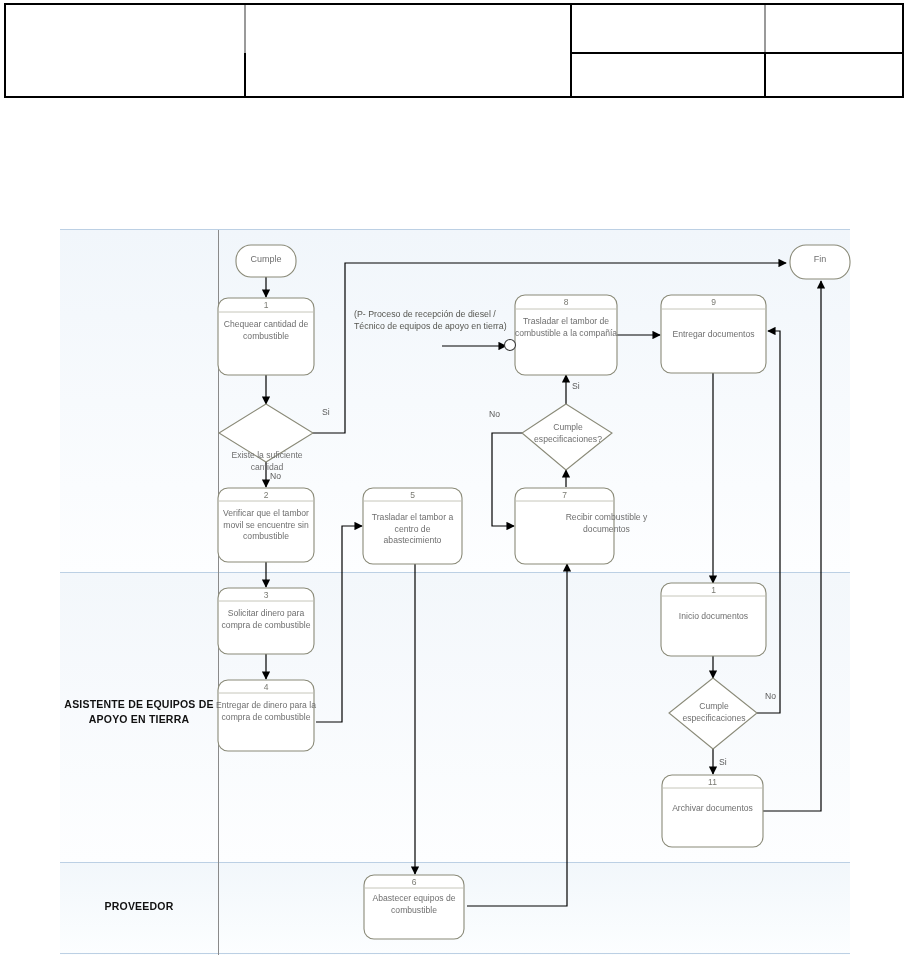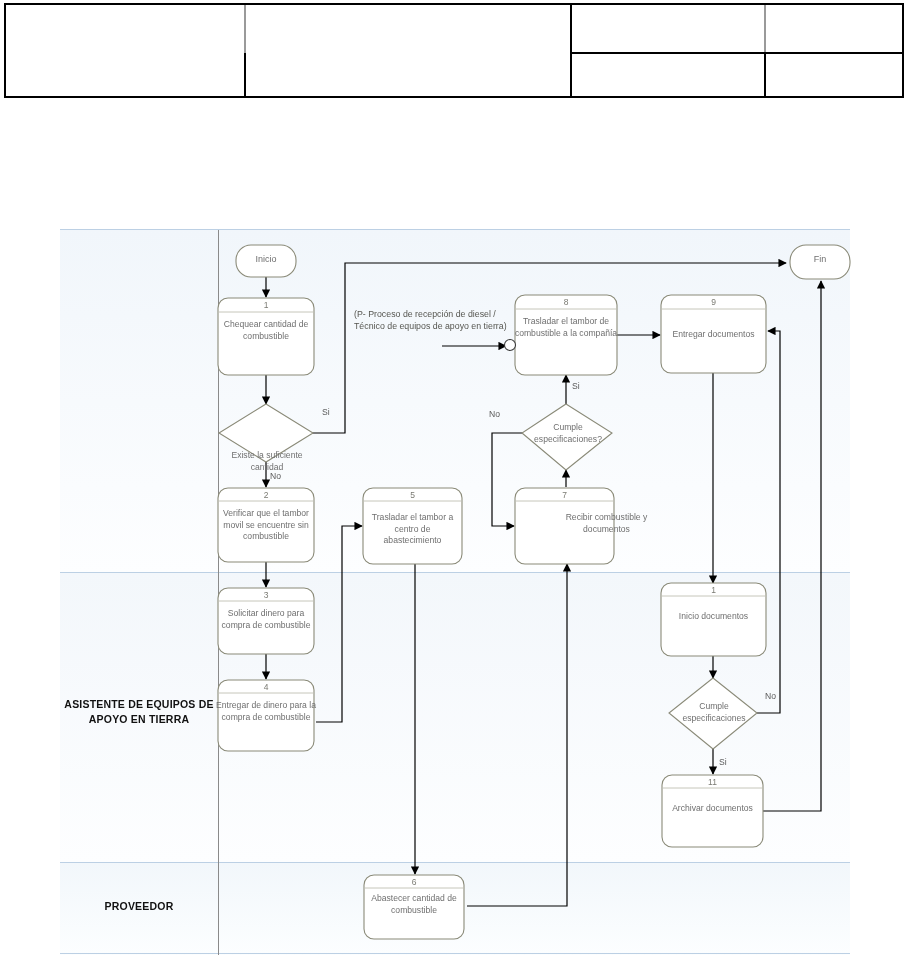--- a/index.html
+++ b/index.html
@@ -231,41 +231,41 @@
         <rect x="662" y="775" width="101" height="72" rx="10" ry="10" fill="#ffffff" stroke="#8a8a78" stroke-width="1.1"></rect>
         <line x1="663" y1="788" x2="762" y2="788" stroke="#b7b7a8" stroke-width="0.8"></line>
 
         <circle cx="510" cy="345" r="5.5" fill="#ffffff" stroke="#3a3a3a" stroke-width="1.1"></circle>
       </g>
     </svg>
 
     <div class="lane-label" style="left:64px;top:697px;width:150px;">ASISTENTE DE EQUIPOS DE APOYO EN TIERRA</div>
     <div class="lane-label" style="left:64px;top:899px;width:150px;">PROVEEDOR</div>
 
-    <div class="term-text" style="left:236px;top:254px;width:60px;">Inicio</div>
+    <div class="term-text" style="left:236px;top:254px;width:60px;">Cumple</div>
     <div class="term-text" style="left:790px;top:254px;width:60px;">Fin</div>
 
     <div class="node-num" style="left:218px;top:300px;width:96px;">1</div>
     <div class="node-num" style="left:218px;top:490px;width:96px;">2</div>
     <div class="node-num" style="left:218px;top:590px;width:96px;">3</div>
     <div class="node-num" style="left:218px;top:682px;width:96px;">4</div>
     <div class="node-num" style="left:363px;top:490px;width:99px;">5</div>
     <div class="node-num" style="left:364px;top:877px;width:100px;">6</div>
     <div class="node-num" style="left:515px;top:490px;width:99px;">7</div>
     <div class="node-num" style="left:515px;top:297px;width:102px;">8</div>
     <div class="node-num" style="left:661px;top:297px;width:105px;">9</div>
     <div class="node-num" style="left:661px;top:585px;width:105px;">1</div>
     <div class="node-num" style="left:662px;top:777px;width:101px;">11</div>
 
     <div class="node-text" style="left:216px;top:319px;width:100px;">Chequear cantidad de combustible</div>
     <div class="node-text" style="left:216px;top:508px;width:100px;">Verificar que el tambor movil se encuentre sin combustible</div>
     <div class="node-text" style="left:216px;top:608px;width:100px;">Solicitar dinero para compra de combustible</div>
     <div class="node-text" style="left:216px;top:700px;width:100px;">Entregar de dinero para la compra de combustible</div>
     <div class="node-text" style="left:366px;top:512px;width:93px;">Trasladar el tambor a centro de abastecimiento</div>
-    <div class="node-text" style="left:364px;top:893px;width:100px;">Abastecer cantidad de combustible</div>
+    <div class="node-text" style="left:364px;top:893px;width:100px;">Abastecer equipos de combustible</div>
     <div class="node-text" style="left:515px;top:512px;width:99px;margin-left:42px;">Recibir combustible y documentos</div>
     <div class="node-text" style="left:513px;top:316px;width:106px;">Trasladar el tambor de combustible a la compañía</div>
     <div class="node-text" style="left:659px;top:329px;width:109px;">Entregar documentos</div>
     <div class="node-text" style="left:659px;top:611px;width:109px;">Inicio documentos</div>
     <div class="node-text" style="left:660px;top:803px;width:105px;">Archivar documentos</div>
 
     <div class="node-text" style="left:221px;top:422px;width:92px;margin-top:28px;">Existe la suficiente cantidad</div>
     <div class="node-text" style="left:524px;top:422px;width:88px;">Cumple especificaciones?</div>
     <div class="node-text" style="left:671px;top:701px;width:86px;">Cumple especificaciones</div>
 

